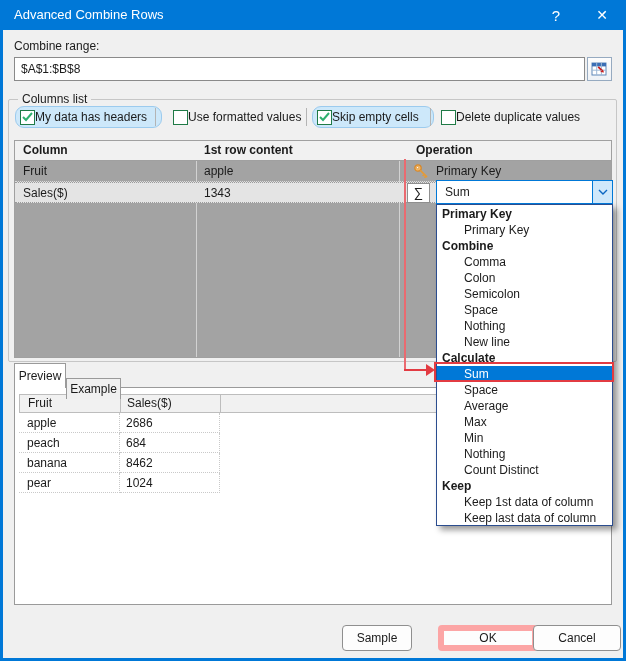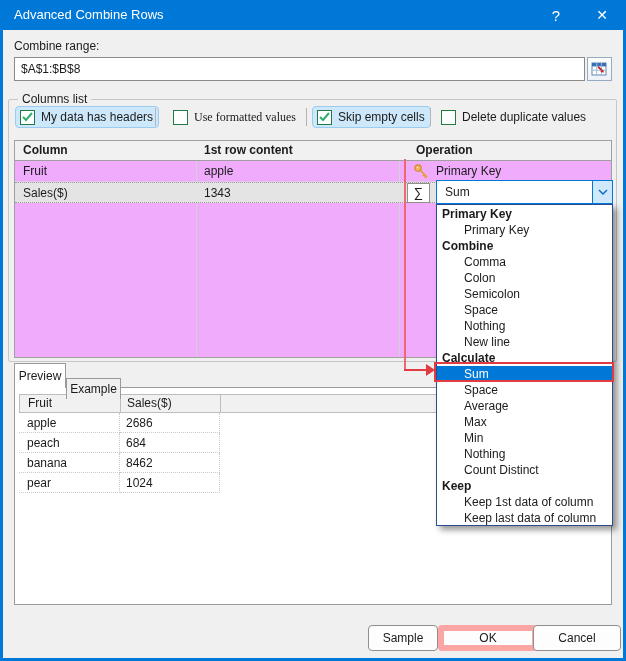--- a/index.html
+++ b/index.html
@@ -18,34 +18,34 @@
   .tb-close{left:587px;font-size:14px;}
   
   .lbl-range{left:14px;top:39px;font-size:12px;}
   .inp-range{left:14px;top:57px;width:571px;height:24px;background:#fff;border:1px solid #8a8a8a;font-size:12px;line-height:22px;padding-left:6px;}
   .btn-rangepick{left:587px;top:57px;width:25px;height:24px;background:linear-gradient(#fdfdfd,#eef2f6);border:1px solid #96aac0;display:flex;align-items:center;justify-content:center;}
   
   .groupbox{left:8px;top:99px;width:609px;height:263px;border:1px solid #c6c6c6;border-radius:2px;}
   .groupbox-label{left:18px;top:92px;background:#f0f0f0;padding:0 4px;font-size:12px;z-index:2;}
   
   .cb-row{left:0;top:106px;width:626px;height:22px;}
-  .cb-group{position:absolute;top:0;height:22px;display:flex;align-items:center;gap:6px;padding:0 5px 0 4px;border:1px solid transparent;border-radius:4px;}
+  .cb-group{position:absolute;top:0;height:22px;display:flex;align-items:center;padding:0 14px 0 4px;border:1px solid transparent;border-radius:9px;}
   .cb-row > div:nth-of-type(1){left:15px;}
-  .cb-row > div:nth-of-type(2){left:168px;font-family:Liberation Serif, serif;}
+  .cb-row > div:nth-of-type(2){left:168px;}
   .cb-row > div:nth-of-type(3){left:312px;align-items:center;}
   .cb-row > div:nth-of-type(4){left:436px;}
   .cb-group.highlighted{background:#cde8fa;border-color:#9ccbee;}
   .cb-box{width:15px;height:15px;background:#fff;border:1px solid #1f7a46;display:flex;align-items:center;justify-content:center;flex:0 0 15px;}
   .cb-group .check{visibility:hidden;}
   .cb-group.checked .check{visibility:visible;}
   .cb-label{font-size:12px;white-space:nowrap;}
   .cb-sep{top:108px;width:1px;height:18px;background:#b4b4b4;}
   .sep1{left:155px;}.sep2{left:306px;}.sep3{left:430px;}
   
-  .cols-table{left:14px;top:140px;width:598px;height:218px;background:#f0abfc;border:1px solid #a0a0a0;}
+  .cols-table{left:14px;top:140px;width:598px;height:218px;background:#a3a3a3;border:1px solid #a0a0a0;}
   .col-sep{position:absolute;top:0;bottom:0;width:1px;background:#d2d2d2;}
   .col-sep.c1{left:181px;}.col-sep.c2{left:384px;}
   .t-head{position:absolute;left:0;top:0;width:100%;height:20px;background:#f1f1f1;border-bottom:1px solid #a0a0a0;display:flex;font-weight:700;font-size:12px;line-height:19px;}
   .t-head .hc1{width:181px;padding-left:8px;}
   .t-head .hc2{width:203px;padding-left:8px;}
   .t-head .hc3{flex:1;padding-left:17px;}
   .t-row{position:absolute;left:0;width:100%;height:21px;display:flex;font-size:12px;line-height:21px;}
   .t-row .c1{width:181px;padding-left:8px;}
   .t-row .c2{width:203px;padding-left:8px;}
   .t-row .c3{flex:1;padding-left:14px;display:flex;align-items:center;gap:6px;}
@@ -74,21 +74,21 @@
   .p-head{position:absolute;left:4px;top:6px;width:589px;height:19px;background:#f1f1f1;border:1px solid #bdbdbd;display:flex;font-size:12px;line-height:17px;}
   .p-head .ph1{width:101px;padding-left:8px;border-right:1px solid #bdbdbd;}
   .p-head .ph2{width:100px;padding-left:6px;border-right:1px solid #bdbdbd;}
   .p-head .ph3{flex:1;}
   .p-rows{position:absolute;left:4px;top:25px;width:589px;}
   .p-row{height:20px;display:flex;font-size:12px;line-height:20px;}
   .p-row .pc1{width:101px;padding-left:8px;border-right:1px dotted #c9c9c9;border-bottom:1px dotted #c9c9c9;}
   .p-row .pc2{width:100px;padding-left:6px;border-right:1px dotted #c9c9c9;border-bottom:1px dotted #c9c9c9;}
   
   .fbtn{top:625px;height:26px;background:#fdfdfd;border:1px solid #8f8f8f;border-radius:4px;font-size:12px;display:flex;align-items:center;justify-content:center;font-family:inherit;color:#1b1b1b;}
-  .btn-sample{left:368px;width:70px;}
+  .btn-sample{left:342px;width:70px;}
   .btn-ok{left:438px;width:100px;border:6px solid #fca5a5;}
   .btn-cancel{left:533px;width:88px;}
 </style>
 </head>
 <body>
 
 <div class="dialog">
   <div class="abs body-bg"></div>
 
   <div class="abs title">Advanced Combine Rows</div>

